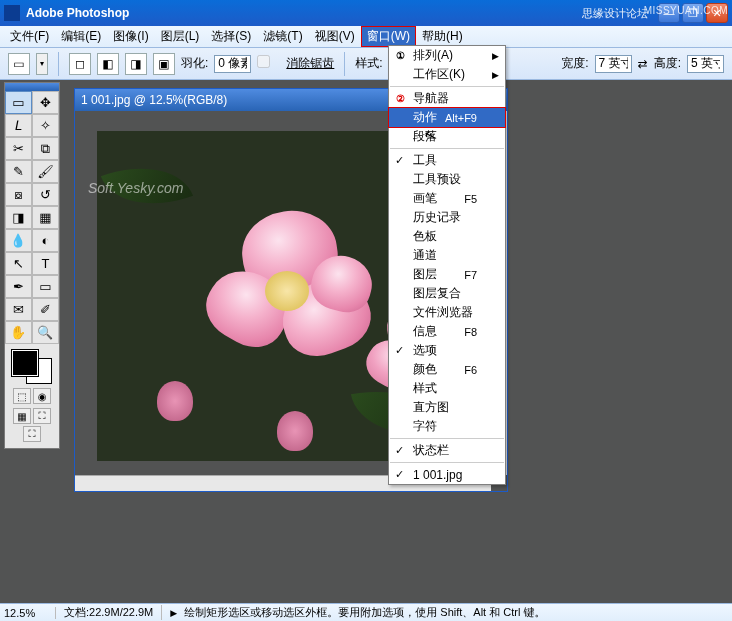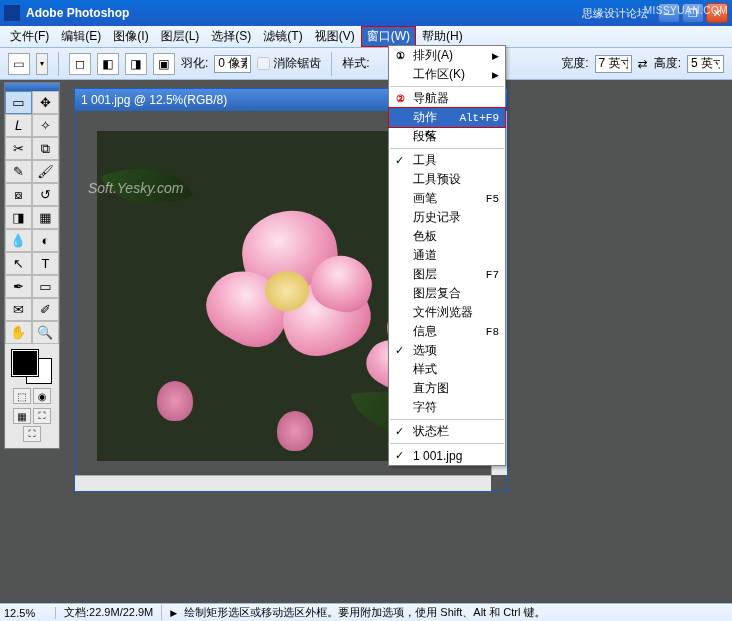--- a/index.html
+++ b/index.html
@@ -14,21 +14,21 @@
 
 .menubar { background: linear-gradient(#eff7ff,#e1eefc); height: 22px; display: flex; align-items: center; padding: 0 4px; border-bottom: 1px solid #9bb9e0; }
 .menubar .menuitem { padding: 8px 6px; cursor: default; }
 .menubar .menuitem.active { background: #316ac5; color: #fff; border: 1px solid #d00; padding: 1px 5px; }
 
 .optionsbar { background: linear-gradient(#e8f1fc,#d7e6fa); height: 32px; display: flex; align-items: center; padding: 0 8px; border-bottom: 1px solid #9bb9e0; gap: 6px; }
 .optionsbar .tool-swatch { width: 22px; height: 22px; border: 1px solid #9aa; background: #fff; display: inline-flex; align-items: center; justify-content: center; }
 .optionsbar .dd { width: 12px; height: 22px; border: 1px solid #9aa; background: #f0f0f0; display: inline-flex; align-items: center; justify-content: center; font-size: 8px; }
 .optionsbar label { font-size: 12px; }
 .optionsbar input[type=text] { height: 18px; width: 37px; border: 1px solid #7f9db9; padding: 0 3px; font-size: 12px; }
-.optionsbar .chk { display: flex; align-items: center; gap: 3px; }
+.optionsbar .chk { display: flex; align-items: flex-start; gap: 16px; text-decoration: underline; }
 .optionsbar .sep { width: 1px; height: 24px; background: #9bb9e0; margin: 0 4px; }
 
 .workspace { position: absolute; top: 80px; left: 0; right: 0; bottom: 18px; background: #525353; }
 
 .toolbox { position: absolute; left: 4px; top: 2px; width: 56px; background: #e7e7e7; border: 1px solid #7a7a7a; display: flex; flex-direction: column; }
 .toolbox .handle { height: 8px; background: linear-gradient(#4f8be0,#2964b5); }
 .toolbox .tools { display: grid; grid-template-columns: 1fr 1fr; }
 .toolbox .tool { width: 27px; height: 23px; border: 1px solid #b9b9b9; background: #e7e7e7; display: flex; align-items: center; justify-content: center; font-size: 13px; cursor: default; position: relative; }
 .toolbox .tool.sel { background: #c9dff5; border-color: #5b8cc5; }
 .toolbox .colors { padding: 6px 4px; display: flex; flex-direction: column; align-items: center; gap: 4px; }
@@ -64,21 +64,21 @@
 .bud1 { left: 60px; top: 250px; }
 .bud2 { left: 180px; top: 280px; }
 .leaf { position: absolute; background: linear-gradient(135deg,#2a4a1d,#1a2c12); border-radius: 0 100% 0 100%; }
 .l1 { width: 80px; height: 50px; top: 30px; left: 10px; transform: rotate(-20deg); }
 .l2 { width: 70px; height: 44px; top: 10px; right: 20px; transform: rotate(40deg); }
 .l3 { width: 90px; height: 55px; bottom: 20px; right: 40px; transform: rotate(-10deg); }
 
 .dropdown { position: absolute; left: 388px; top: 45px; width: 118px; background: #fff; border: 1px solid #808080; box-shadow: 2px 2px 3px rgba(0,0,0,.25); z-index: 100; }
 .dropdown .dditem { height: 19px; display: flex; align-items: center; padding: 0 18px 0 24px; position: relative; font-size: 12px; white-space: nowrap; }
 .dropdown .dditem.highlight { background: #316ac5; color: #fff; outline: 1px solid #d00; }
-.dropdown .dditem .sc { position: absolute; right: 6px; font-size: 11px; font-family: Liberation Mono, monospace; }
+.dropdown .dditem .sc { position: absolute; right: 28px; font-size: 11px; }
 .dropdown .dditem .arrow { position: absolute; right: 6px; font-size: 9px; }
 .dropdown .dditem .check { position: absolute; left: 6px; font-size: 11px; }
 .dropdown .dditem .num { position: absolute; left: 7px; font-size: 10px; font-weight: bold; }
 .dropdown .ddsep { height: 1px; background: #ccc; margin: 2px 1px; }
 .dropdown .dditem .num.red { color: #d00; }
 .cursor-arrow { position: absolute; left: 424px; top: 127px; z-index: 101; font-size: 14px; color: #000; pointer-events: none; transform: rotate(-15deg); }
 
 .statusbar { position: absolute; left: 0; right: 0; bottom: 0; height: 18px; background: linear-gradient(#eff7ff,#e1eefc); border-top: 1px solid #9bb9e0; display: flex; align-items: center; font-size: 11px; }
 .statusbar .zoom { width: 56px; padding: 0 4px; border-right: 1px solid #bbb; }
 .statusbar .docinfo { padding: 0 8px; border-right: 1px solid #bbb; }
@@ -270,20 +270,24 @@
     </div>
     <div class="dditem">
       <span>信息</span>
       <span class="sc">F8</span>
     </div>
     <div class="dditem">
       <span class="check">✓</span>
       <span>选项</span>
     </div>
     <div class="dditem">
+      <span>颜色</span>
+      <span class="sc">F6</span>
+    </div>
+    <div class="dditem">
       <span>样式</span>
     </div>
     <div class="dditem">
       <span>直方图</span>
     </div>
     <div class="dditem">
       <span>字符</span>
     </div>
     <div class="ddsep"></div>
     <div class="dditem">

